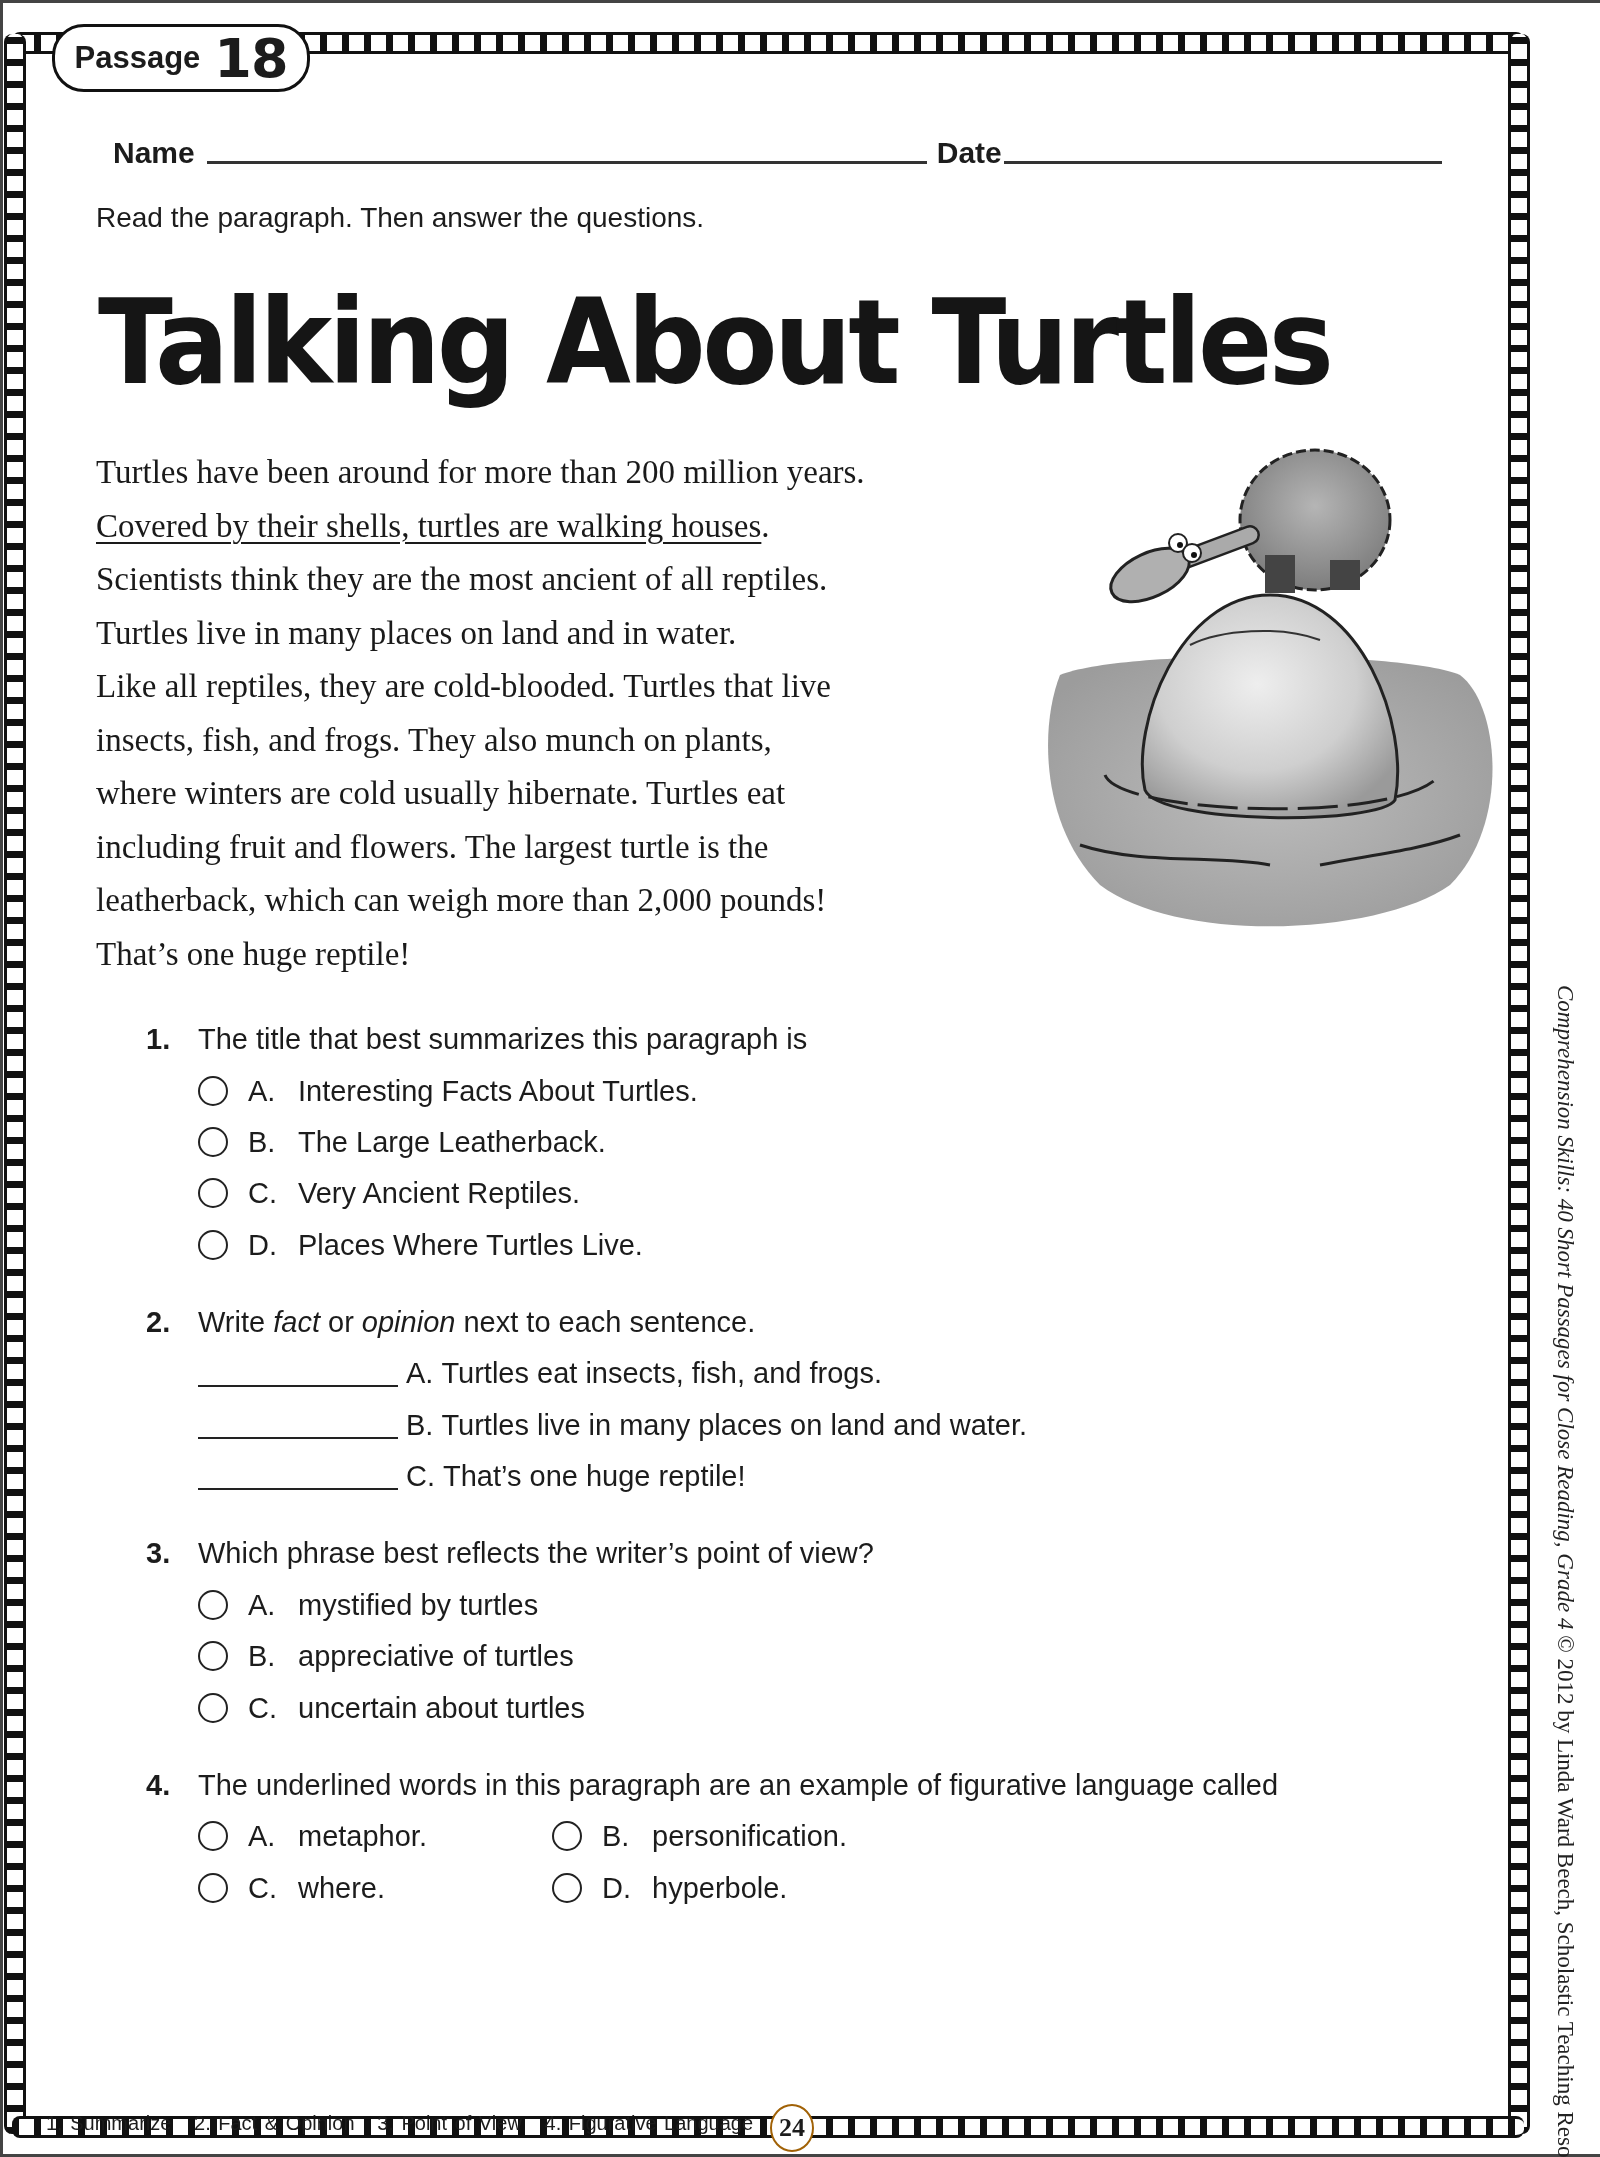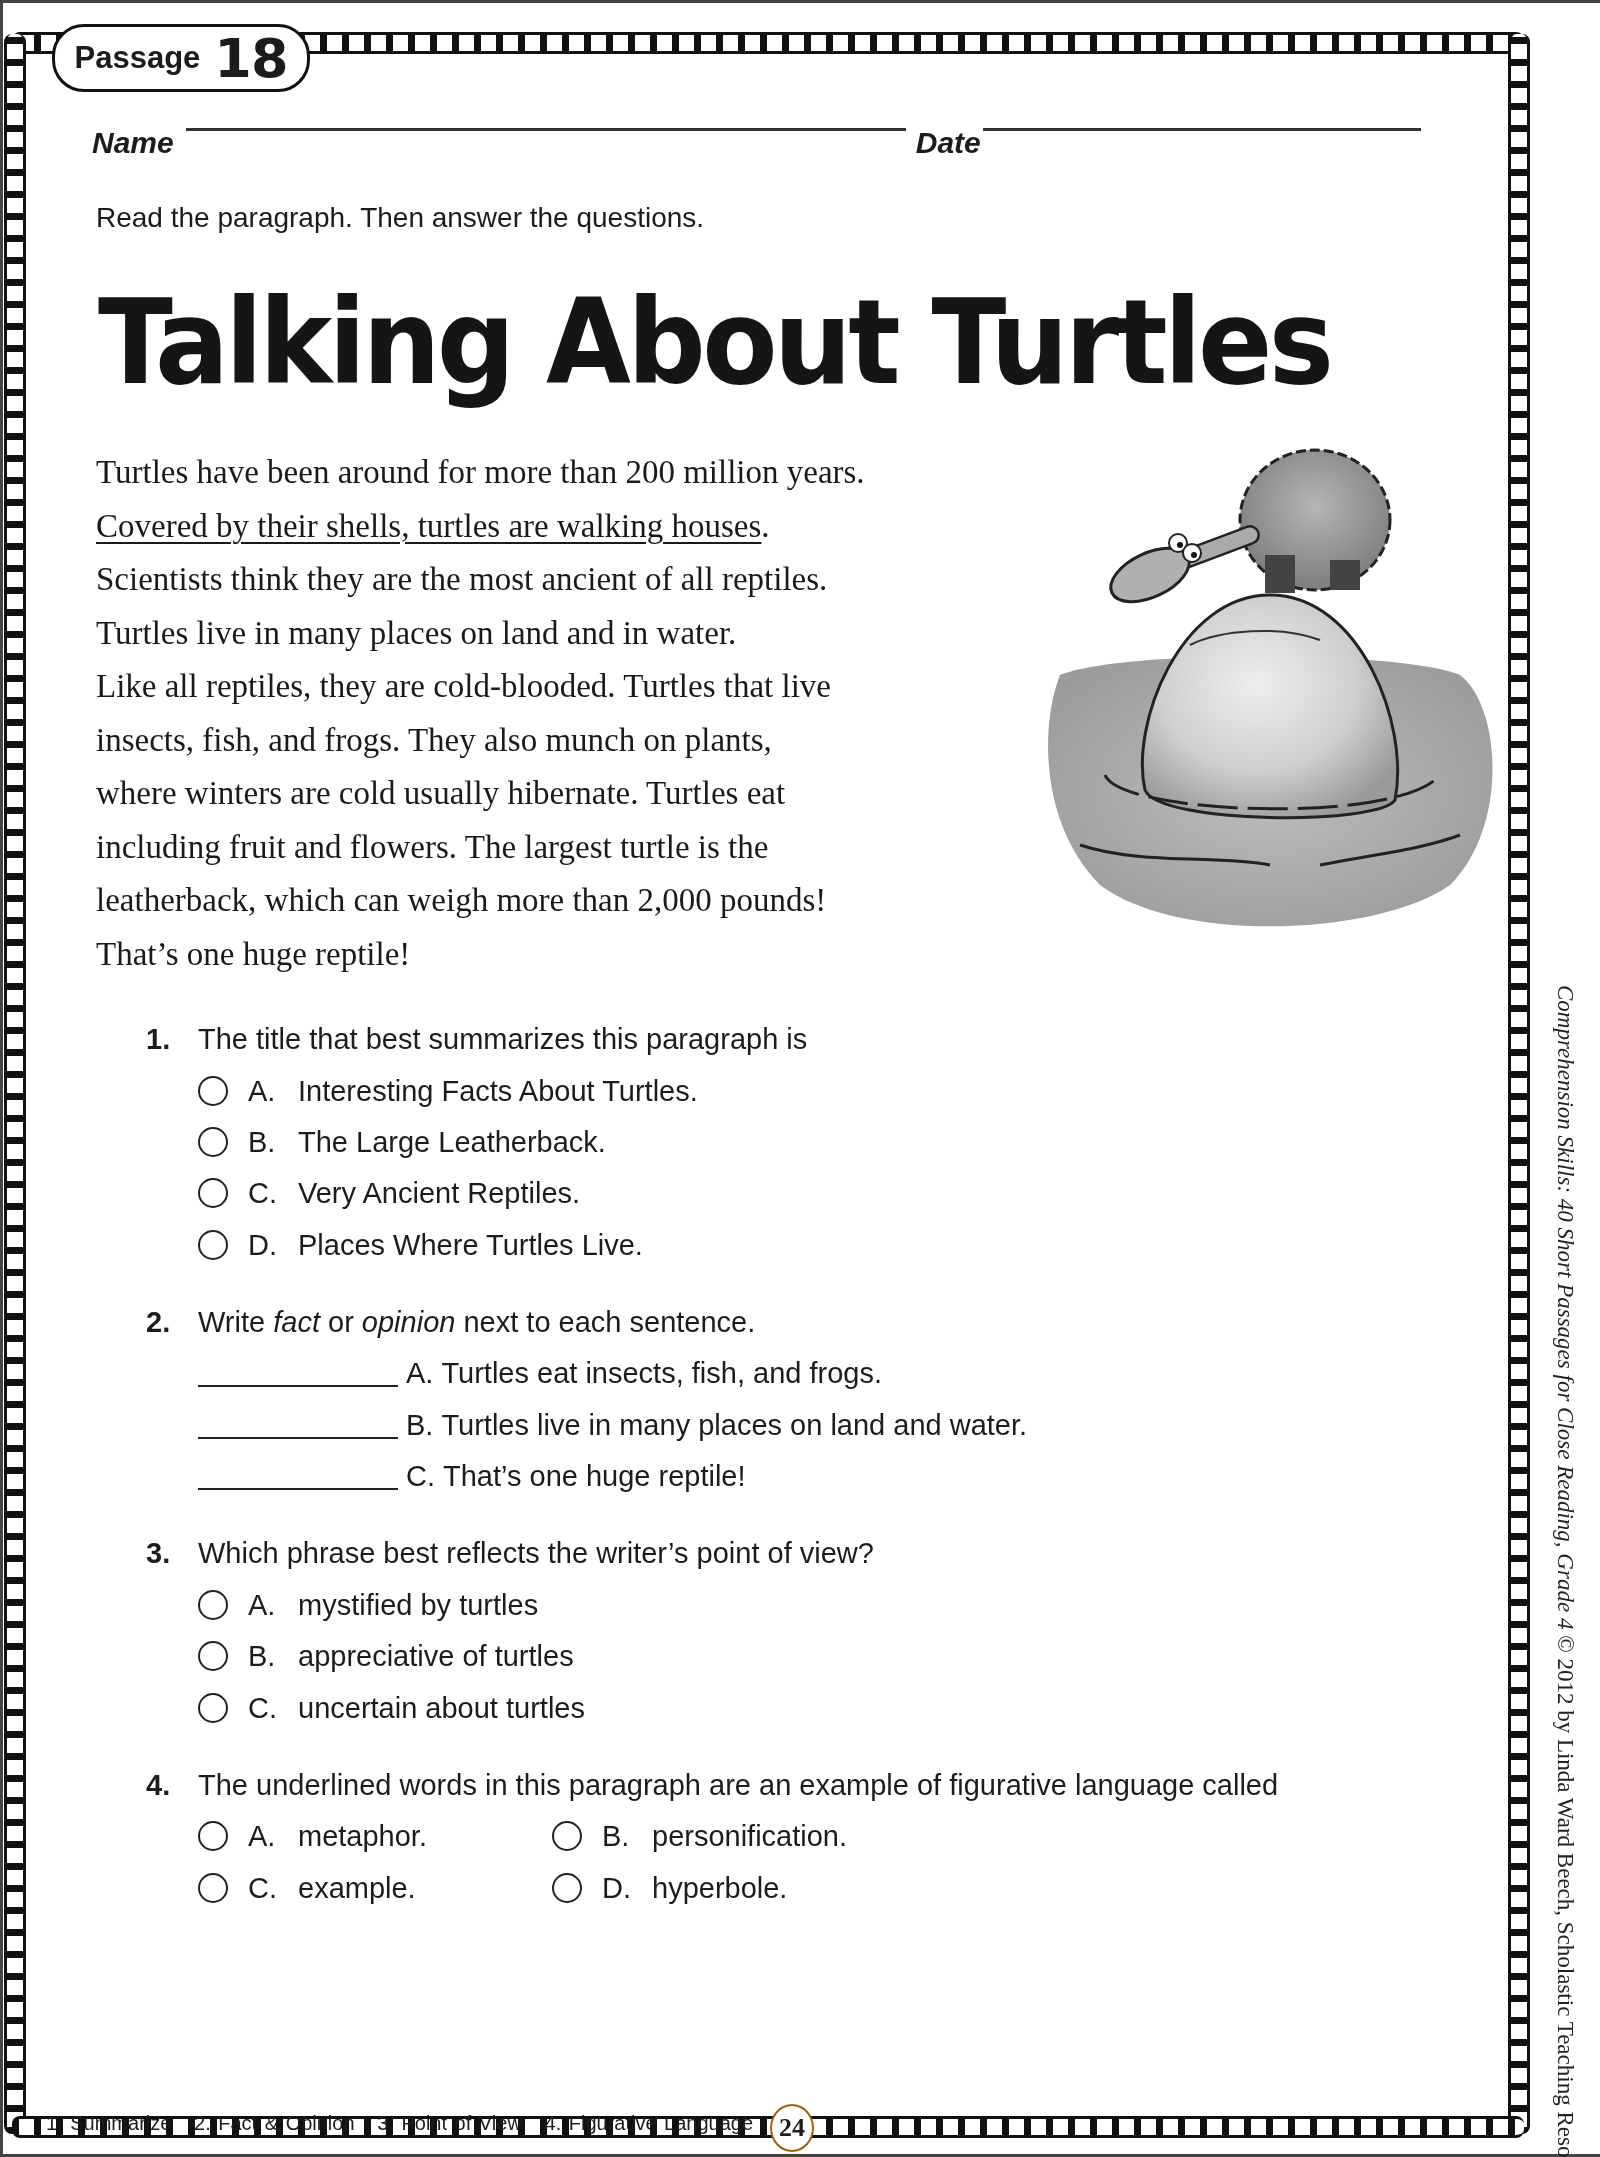--- a/index.html
+++ b/index.html
@@ -11,21 +11,21 @@
       repeating-linear-gradient(90deg,#111 0 7px,#fff 7px 22px);
     border-top:3px solid #111;border-bottom:3px solid #111;border-radius:8px;}
   .chain-v{position:absolute;width:16px;
     background:
       repeating-linear-gradient(0deg,#111 0 7px,#fff 7px 22px);
     border-left:3px solid #111;border-right:3px solid #111;border-radius:8px;}
   .pill{position:absolute;left:52px;top:24px;width:252px;height:62px;border:3px solid #111;
     border-radius:32px;background:#fff;display:flex;align-items:center;justify-content:center;gap:14px;}
   .pill .pw{font-weight:bold;font-size:31px;font-family:"Liberation Sans Narrow","Liberation Sans",sans-serif;}
   .pill .pn{font-weight:bold;font-size:54px;font-family:"DejaVu Sans",sans-serif;letter-spacing:-1px;}
-  .namerow{position:absolute;top:128px;left:92px;width:1344px;height:40px;display:flex;align-items:flex-start;font-style:italic;}
+  .namerow{position:absolute;top:128px;left:113px;width:1344px;height:40px;display:flex;align-items:flex-end;}
   .namerow .lbl{font-weight:bold;font-size:30px;line-height:30px;}
   .namerow .line{border-bottom:3px solid #333;height:0;margin-bottom:4px;}
   .instr{position:absolute;left:96px;top:202px;font-size:28px;}
   .title{position:absolute;left:98px;top:282px;font-family:"DejaVu Sans",sans-serif;font-weight:bold;
     font-size:118px;letter-spacing:-4px;line-height:120px;transform:scaleX(0.93);transform-origin:left top;color:#151515;}
   .para{position:absolute;left:96px;top:446px;width:900px;font-family:"Liberation Serif",serif;font-size:33px;
     line-height:53.5px;color:#1a1a1a;}
   .para .ul{text-decoration:underline;text-decoration-thickness:2px;text-underline-offset:5px;}
   .q{position:absolute;left:146px;font-size:29px;line-height:34px;white-space:nowrap;}
   .q .num{font-weight:bold;display:inline-block;width:52px;}
@@ -189,21 +189,21 @@
     <span>metaphor.</span>
   </div>
 <div class="opt" style="left:552px;top:1819px;">
     <span class="radio"></span>
     <span class="letter">B.</span>
     <span>personification.</span>
   </div>
 <div class="opt" style="left:198px;top:1871px;">
     <span class="radio"></span>
     <span class="letter">C.</span>
-    <span>example.</span>
+    <span>where.</span>
   </div>
 <div class="opt" style="left:552px;top:1871px;">
     <span class="radio"></span>
     <span class="letter">D.</span>
     <span>hyperbole.</span>
   </div>
 
 <div class="footer-skills">1. Summarize   2. Fact &amp; Opinion   3. Point of View   4. Figurative Language</div>
 <div class="pagenum">24</div>
 

